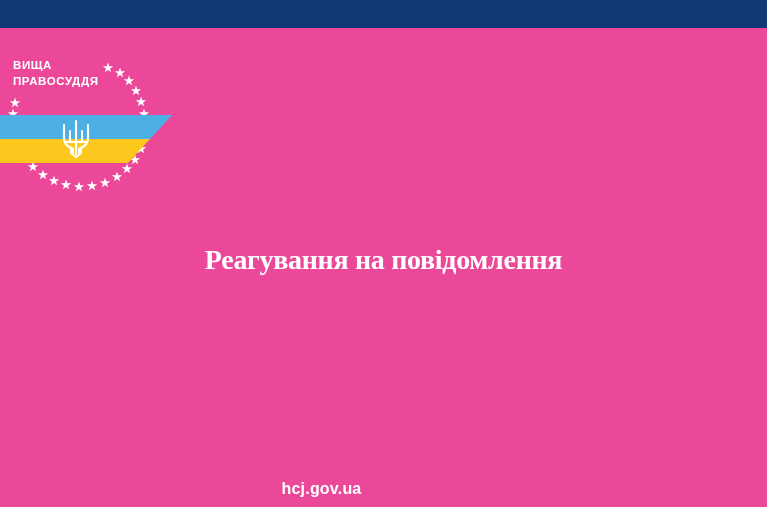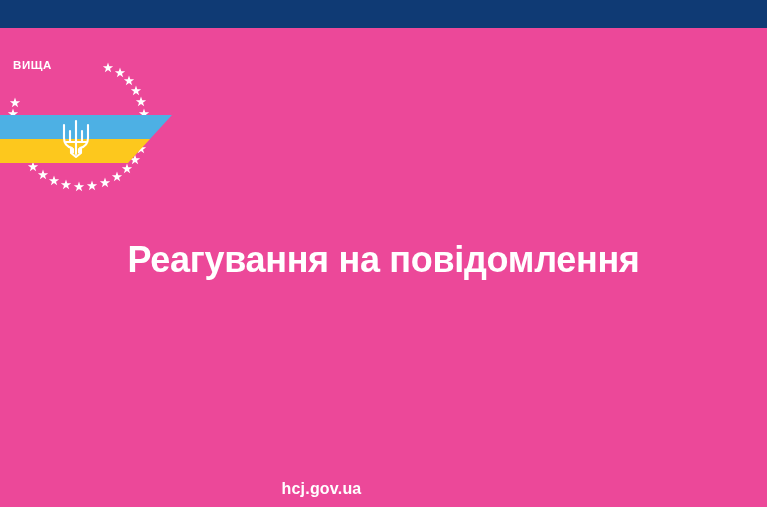--- a/index.html
+++ b/index.html
@@ -69,23 +69,23 @@
   #title-block {
     position: absolute;
     left: 0;
     top: 198px;
     width: 767px;
     text-align: center;
     color: #ffffff;
   }
   #title-block .title-line {
     display: block;
-    font-family: Liberation Sans, sans-serif;
+    font-family: Liberation Serif, serif;
     font-weight: bold;
-    font-size: 36px;
+    font-size: 28px;
     line-height: 68px;
     letter-spacing: -0.3px;
     color: #ffffff;
     white-space: nowrap;
   }
 
   
   #footer {
     position: absolute;
     left: 0;
@@ -168,20 +168,21 @@
         <path d="M10 48 L50 48"></path>
 
         <path d="M20 60 L20 70 L30 78 L40 70 L40 60"></path>
         <path d="M24 62 L24 69"></path>
         <path d="M36 62 L36 69"></path>
       </g>
     </svg>
 
     <div id="logo-wordmark">
       <span class="wm-line">ВИЩА</span>
+      <span class="wm-line">ПРАВОСУДДЯ</span>
     </div>
   </div>
 
   <div id="title-block">
     <span class="title-line">Реагування на повідомлення</span>
   </div>
 
   <div id="footer">
     <span id="footer-url">hcj.gov.ua</span>
   </div>

